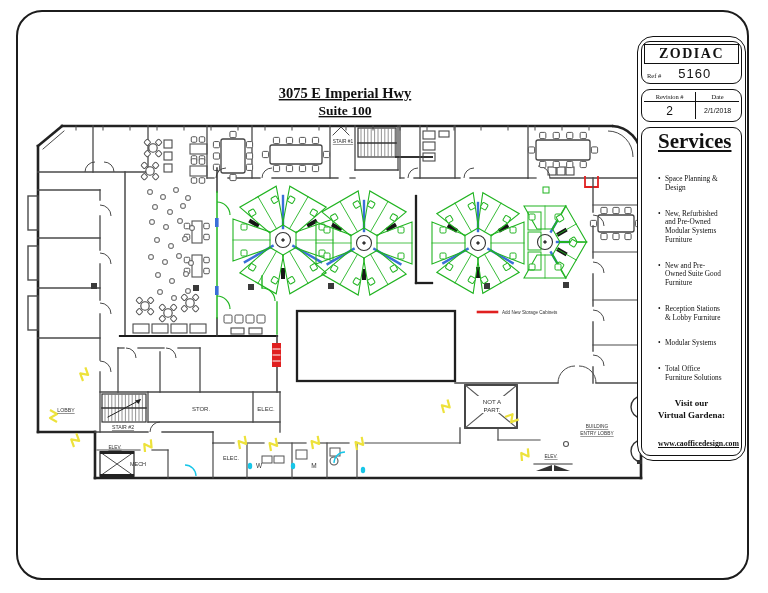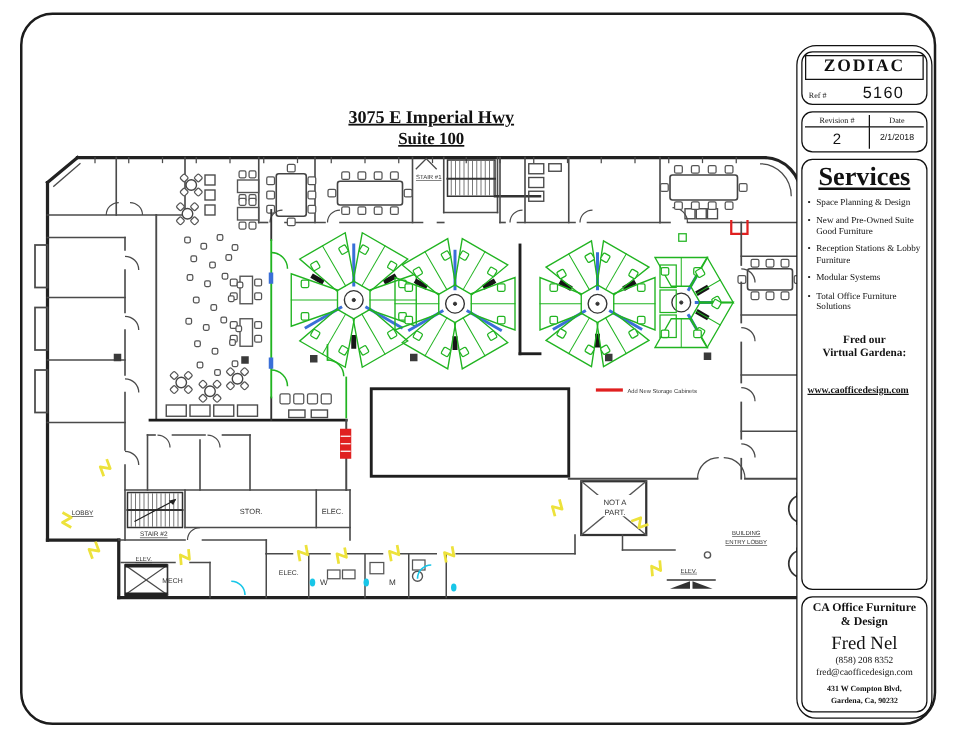--- a/index.html
+++ b/index.html
@@ -5,39 +5,39 @@
   html,body{margin:0;padding:0;background:#fff;}
   .page{position:relative;width:768px;height:593px;background:#fff;overflow:hidden;
         font-family:"Liberation Serif",serif;color:#111;}
   .sheet-border{position:absolute;left:16px;top:10px;width:733px;height:570px;
         border:2.5px solid #1c1c1c;border-radius:26px;box-sizing:border-box;}
   svg text{user-select:none;}
   .lb{font-family:"Liberation Sans",sans-serif;fill:#333;}
   .ttl{font-family:"Liberation Serif",serif;font-weight:bold;fill:#111;}
 
   
-  .sidebar{position:absolute;left:637px;top:36px;width:109px;height:539px;
+  .sidebar{position:absolute;left:637px;top:36px;width:109px;height:425px;
         border:1.6px solid #111;border-radius:16px;background:#fff;
         padding:4px 3px;display:flex;flex-direction:column;gap:5px;box-sizing:border-box;}
   .tb-box{border:1.1px solid #111;border-radius:9px;padding:2px;background:#fff;box-sizing:border-box;}
   .zodiac-title{border:1.4px solid #111;text-align:center;font-weight:bold;font-size:14px;
         letter-spacing:1.5px;padding:1px 0;}
-  .ref-row{display:flex;align-items:baseline;gap:21px;padding:2px 3px 0 3px;}
+  .ref-row{display:flex;align-items:baseline;gap:9px;padding:2px 3px 0 3px;}
   .ref-label{font-size:6.5px;}
   .ref-value{font-family:"Liberation Sans",sans-serif;font-size:13px;letter-spacing:1px;margin-left:8px;}
   .rev-grid{display:grid;grid-template-columns:55% 45%;text-align:center;}
   .rev-h{font-size:6.5px;border-bottom:1px solid #111;padding:1px 0;}
   .rev-h.first,.rev-v.first{border-right:1px solid #111;}
   .rev-v{font-family:"Liberation Sans",sans-serif;padding:2px 0 1px 0;}
   .rev-v.big{font-size:12px;}
   .rev-v.date{font-size:7px;padding-top:5px;}
-  .services-box{flex:1;padding:3px 4px;display:flex;flex-direction:column;}
+  .services-box{flex:1;padding:3px 16px;display:flex;flex-direction:column;}
   .services-title{font-size:21px;font-weight:bold;text-align:center;text-decoration:underline;line-height:1;}
   ul.services{list-style:none;margin:6px 0 0 0;padding:0;font-size:7.3px;line-height:1.2;}
-  ul.services li{position:relative;padding-left:7px;margin-bottom:5.5px;}
+  ul.services li{position:relative;padding-left:7px;margin-bottom:5.5px;margin-top:17px;}
   ul.services li::before{content:"\2022";position:absolute;left:0;top:0;}
   .showroom{font-size:9px;font-weight:bold;text-align:center;margin-top:10px;line-height:1.3;}
   .url{display:block;font-size:7.8px;font-weight:bold;text-decoration:underline;text-align:left;
         margin-top:18px;color:#111;}
   .contact-box{text-align:center;padding:4px 2px;}
   .c-company{font-size:9.5px;font-weight:bold;line-height:1.15;}
   .c-name{font-size:15px;margin-top:3px;line-height:1.1;}
   .c-phone,.c-email{font-size:7.5px;line-height:1.25;}
   .c-addr{font-size:6.3px;font-weight:bold;margin-top:6px;line-height:1.35;}
 </style>
@@ -689,39 +689,27 @@
         <div class="rev-h">Date</div>
         <div class="rev-v big first">2</div>
         <div class="rev-v date">2/1/2018</div>
       </div>
     </div>
 
     <div class="tb-box services-box">
       <div class="services-title">Services</div>
       <ul class="services">
           <li>Space Planning &amp; Design</li>
+          <li>New, Refurbished and Pre-Owned Modular Systems Furniture</li>
           <li>New and Pre-Owned Suite Good Furniture</li>
           <li>Reception Stations &amp; Lobby Furniture</li>
           <li>Modular Systems</li>
           <li>Total Office Furniture Solutions</li>
         </ul>
       <div class="showroom">
-        <span>Fred our</span><br>
+        <span>Visit our</span><br>
         <span>Virtual Gardena:</span>
       </div>
       <a class="url">www.caofficedesign.com</a>
     </div>
 
-    <div class="tb-box contact-box">
-      <div class="c-company">
-        <span>CA Office Furniture</span><br>
-        <span>&amp; Design</span>
-      </div>
-      <div class="c-name">Fred Nel</div>
-      <div class="c-phone">(858) 208 8352</div>
-      <div class="c-email">fred@caofficedesign.com</div>
-      <div class="c-addr">
-        <span>431 W Compton Blvd,</span><br>
-        <span>Gardena, Ca, 90232</span>
-      </div>
-    </div>
   </div>
 </div>
 
 </body></html>

